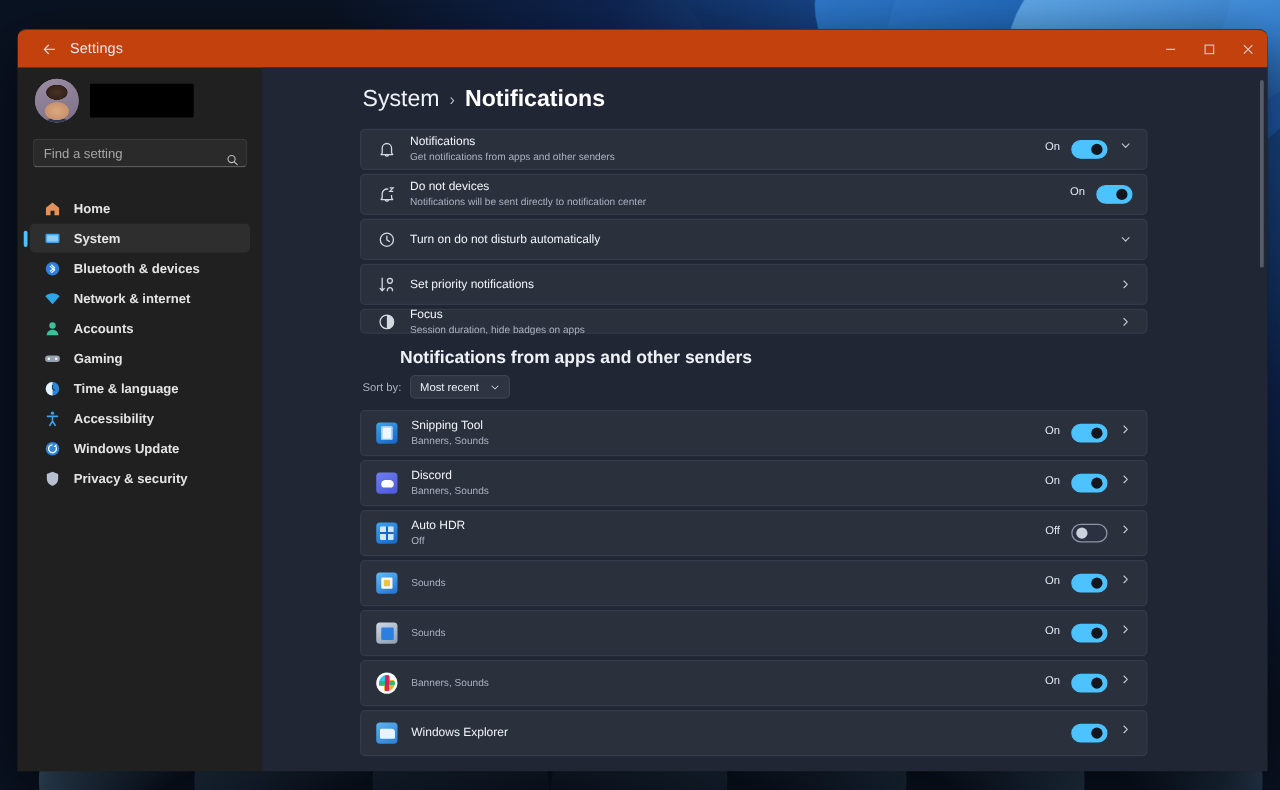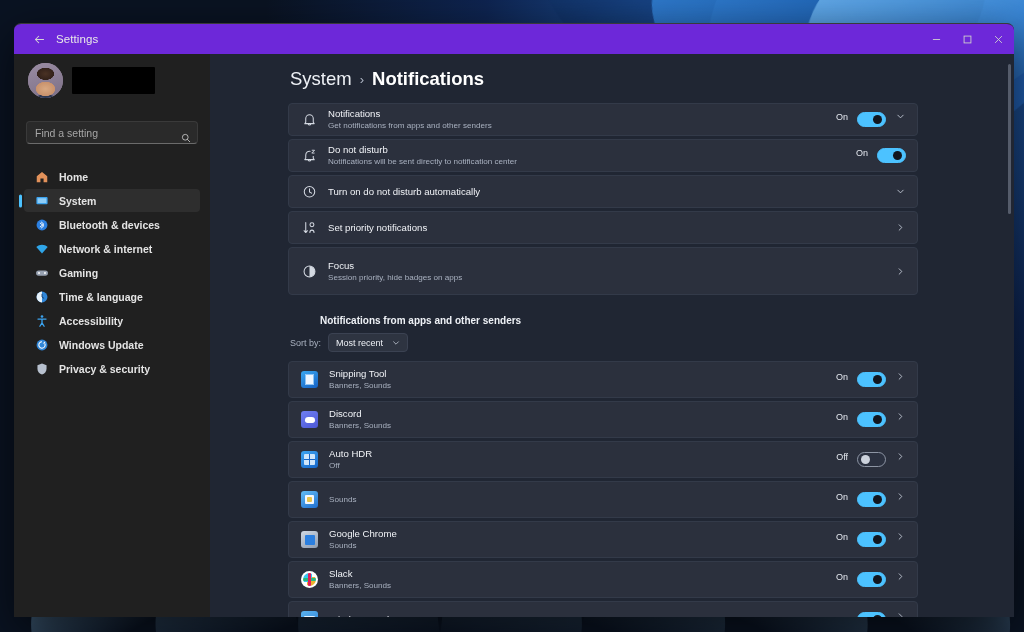--- a/index.html
+++ b/index.html
@@ -79,21 +79,21 @@
     flex-direction: column;
     border-top: 1px solid #3a3a3a;
   }
 
   
   .titlebar {
     height: 30px;
     flex: 0 0 30px;
     display: flex;
     align-items: center;
-    background: #6d28d9;
+    background: #c2410c;
     position: relative;
   }
   .back-btn {
     width: 30px; height: 26px;
     margin-left: 10px;
     display: flex; align-items: center; justify-content: center;
     color: #d6d6d6;
     border-radius: 4px;
   }
   .back-btn svg { width: 13px; height: 13px; }
@@ -151,21 +151,21 @@
       radial-gradient(ellipse 60% 50% at 50% 120%, #3b4a63 0%, #2b3550 60%, rgba(0,0,0,0) 66%),
       linear-gradient(160deg, #9b8da3 0%, #7b6f86 100%);
   }
   .account-name-redacted {
     width: 83px;
     height: 27px;
     background: #000;
     border-radius: 1px;
   }
   .search-wrap {
-    margin: 19px 2px 10px 2px;
+    margin: 9px 2px 10px 2px;
     position: relative;
     height: 34px;
   }
   .search-input {
     width: 100%; height: 23px;
     background: #2a2a2a;
     border: 1px solid #3a3a3a;
     border-bottom: 1px solid #6b6b6b;
     border-radius: 4px;
     color: #c8c8c8;
@@ -248,21 +248,21 @@
   .card {
     background: #2b303d;
     border: 1px solid #333a49;
     border-radius: 4px;
     height: 33px;
     display: flex;
     align-items: center;
     padding: 0 11px 0 12px;
     gap: 11px;
   }
-  .card.tall { height: 48px; }
+  .card.tall { height: 20px; }
   .card-icon {
     width: 16px; height: 16px;
     flex: 0 0 16px;
     display: flex; align-items: center; justify-content: center;
     color: #d4d9e2;
   }
   .card-icon svg { width: 15px; height: 15px; display:block; }
   .card-texts { flex: 1 1 auto; min-width: 0; display: flex; flex-direction: column; justify-content: center; }
   .card-title {
     font-size: 9.6px;
@@ -309,24 +309,24 @@
     color: #c3cad6;
     display: flex;
     align-items: center;
     width: 11px;
     justify-content: center;
   }
   .chev svg { width: 9px; height: 9px; display:block; }
 
   
   .section-title {
-    font-size: 10px;
+    font-size: 14px;
     font-weight: bold;
     color: #eef1f6;
-    margin: 20px 0 7px 2px;
+    margin: 10px 0 7px 2px;
     padding-left: 30px;
   }
   .sortrow {
     display: flex;
     align-items: center;
     gap: 7px;
     margin: 0 0 9px 2px;
   }
   .sort-label { font-size: 9px; color: #aab2c1; }
   .sort-dd {
@@ -521,20 +521,29 @@
             <span class="nav-icon">
               <svg viewBox="0 0 16 16">
                   <path d="M1.5 5.6C3.4 3.9 5.6 3 8 3s4.6.9 6.5 2.6L8 13z" fill="#2fa5e8"></path>
                 </svg>
             </span>
             <span class="nav-label">Network &amp; internet</span>
           </div>
 
 
 
+          <div class="nav-item">
+            <span class="nav-icon">
+              <svg viewBox="0 0 16 16">
+                  <circle cx="8" cy="5" r="2.9" fill="#3dbf9a"></circle>
+                  <path d="M2.6 14c0-3 2.4-5.2 5.4-5.2s5.4 2.2 5.4 5.2z" fill="#3dbf9a"></path>
+                </svg>
+            </span>
+            <span class="nav-label">Accounts</span>
+          </div>
 
           <div class="nav-item">
             <span class="nav-icon">
               <svg viewBox="0 0 16 16">
                   <rect x="1.2" y="5" width="13.6" height="6" rx="3" fill="#97a1b1"></rect>
                   <circle cx="4.6" cy="8" r="1.1" fill="#fff"></circle>
                   <circle cx="11.4" cy="8" r="1.1" fill="#fff"></circle>
                 </svg>
             </span>
             <span class="nav-label">Gaming</span>
@@ -622,21 +631,21 @@
             <div class="card">
               <span class="card-icon">
                 <svg viewBox="0 0 16 16" fill="none" stroke="currentColor" stroke-width="1.1">
                   <path d="M4 11V7.4a4 4 0 015.2-3.8" stroke-linejoin="round"></path>
                   <path d="M4 11l-1 1.4h10L12 11V8.6" stroke-linejoin="round"></path>
                   <path d="M6.6 12.8a1.5 1.5 0 002.8 0"></path>
                   <path d="M10.4 2.4h3l-3 3h3" stroke-width="1"></path>
                 </svg>
               </span>
               <div class="card-texts">
-                <div class="card-title">Do not disturb</div>
+                <div class="card-title">Do not devices</div>
                 <div class="card-sub">Notifications will be sent directly to notification center</div>
               </div>
               <div class="card-right">
                 <span class="state-label">On</span>
                 <span class="toggle on">
                     <span class="knob"></span>
                   </span>
               </div>
             </div>
 
@@ -681,21 +690,21 @@
 
             <div class="card tall">
               <span class="card-icon">
                 <svg viewBox="0 0 16 16">
                   <circle cx="8" cy="8" r="5.8" fill="none" stroke="currentColor" stroke-width="1.1"></circle>
                   <path d="M8 2.2a5.8 5.8 0 010 11.6z" fill="currentColor"></path>
                 </svg>
               </span>
               <div class="card-texts">
                 <div class="card-title">Focus</div>
-                <div class="card-sub">Session priority, hide badges on apps</div>
+                <div class="card-sub">Session duration, hide badges on apps</div>
               </div>
               <div class="card-right">
                 <span class="chev">
                   <svg viewBox="0 0 12 12" fill="none" stroke="currentColor" stroke-width="1.2">
                       <path d="M4.2 2.4L7.8 6l-3.6 3.6" stroke-linecap="round" stroke-linejoin="round"></path>
                     </svg>
                 </span>
               </div>
             </div>
 
@@ -786,40 +795,38 @@
                   <svg viewBox="0 0 12 12" fill="none" stroke="currentColor" stroke-width="1.2">
                       <path d="M4.2 2.4L7.8 6l-3.6 3.6" stroke-linecap="round" stroke-linejoin="round"></path>
                     </svg>
                 </span>
               </div>
             </div>
 
             <div class="app-row">
               <span class="app-icon ic-chrome"></span>
               <div class="app-texts">
-                <div class="app-name">Google Chrome</div>
                 <div class="app-sub">Sounds</div>
               </div>
               <div class="card-right">
                 <span class="state-label">On</span>
                 <span class="toggle on">
                     <span class="knob"></span>
                   </span>
                 <span class="chev">
                   <svg viewBox="0 0 12 12" fill="none" stroke="currentColor" stroke-width="1.2">
                       <path d="M4.2 2.4L7.8 6l-3.6 3.6" stroke-linecap="round" stroke-linejoin="round"></path>
                     </svg>
                 </span>
               </div>
             </div>
 
             <div class="app-row">
               <span class="app-icon ic-slack"></span>
               <div class="app-texts">
-                <div class="app-name">Slack</div>
                 <div class="app-sub">Banners, Sounds</div>
               </div>
               <div class="card-right">
                 <span class="state-label">On</span>
                 <span class="toggle on">
                     <span class="knob"></span>
                   </span>
                 <span class="chev">
                   <svg viewBox="0 0 12 12" fill="none" stroke="currentColor" stroke-width="1.2">
                       <path d="M4.2 2.4L7.8 6l-3.6 3.6" stroke-linecap="round" stroke-linejoin="round"></path>

